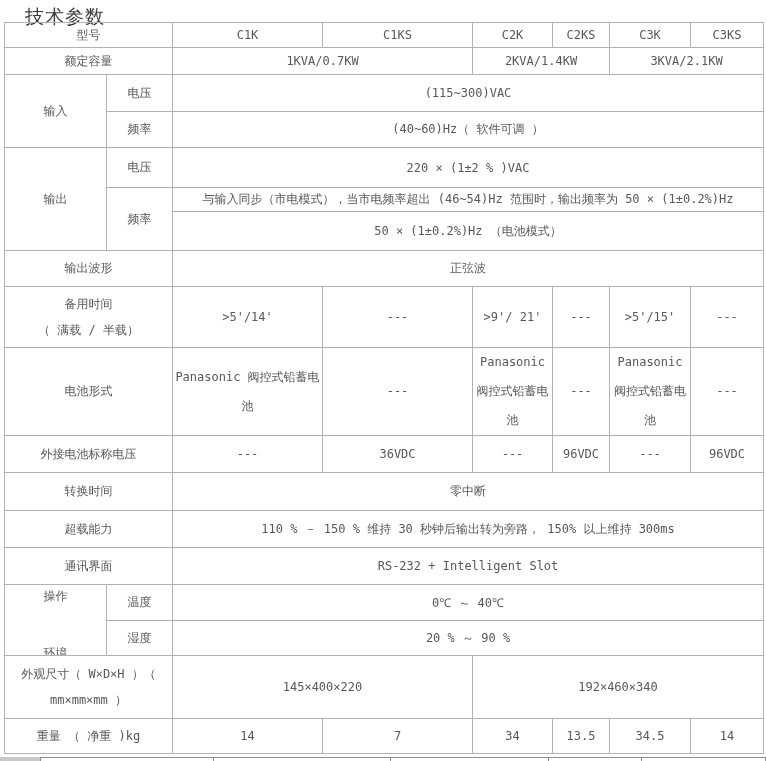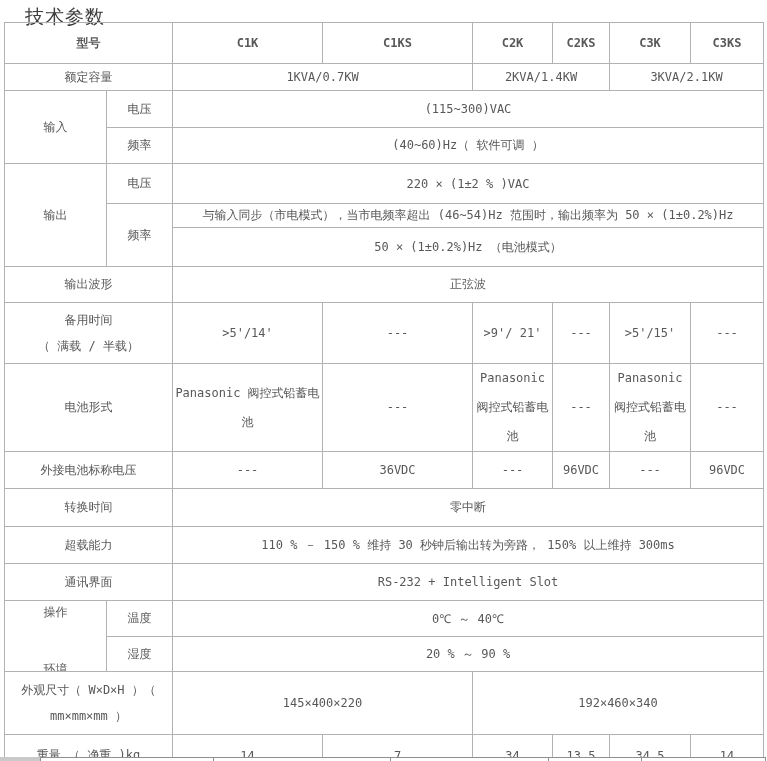--- a/index.html
+++ b/index.html
@@ -6,38 +6,38 @@
   html,body { width:767px; height:761px; background:#ffffff; overflow:hidden;
     font-family:"DejaVu Sans Mono","Liberation Mono",monospace; }
   .page { position:relative; width:767px; height:761px; background:#fff; }
   .title { position:absolute; left:25px; top:4px; font-size:19px; color:#3c3c3c;
     letter-spacing:1px; font-family:"DejaVu Sans Mono","Liberation Mono",monospace; }
   table.spec { position:absolute; left:4px; top:22px; width:759px;
     border-collapse:collapse; table-layout:fixed; }
   table.spec td { border:1px solid #b2b2b2; text-align:center; vertical-align:middle;
     font-size:12px; color:#585858; padding:0 2px; overflow:hidden;
     font-family:"DejaVu Sans Mono","Liberation Mono",monospace; }
-  tr.r-model    { height:41px;font-weight:bold; }
+  tr.r-model    { height:25px; }
   tr.r-capacity { height:27px; }
   tr.r-in-volt  { height:37px; }
   tr.r-in-freq  { height:36px; }
   tr.r-out-volt { height:40px; }
   tr.r-out-freq1{ height:24px; }
   tr.r-out-freq2{ height:39px; }
   tr.r-waveform { height:36px; }
   tr.r-backup   { height:61px; }
   tr.r-battery  { height:88px; }
   tr.r-extbatt  { height:37px; }
   tr.r-transfer { height:38px; }
   tr.r-overload { height:37px; }
   tr.r-comm     { height:37px; }
   tr.r-temp     { height:36px; }
   tr.r-humidity { height:35px;padding-left:43px; }
   tr.r-dims     { height:63px;padding-left:22px; }
-  tr.r-weight   { height:42px; }
+  tr.r-weight   { height:35px; }
   .two-line { line-height:26px; }
   td.battery-cell { line-height:29px; padding:4px 4px; }
   .env-label { display:flex; flex-direction:column; justify-content:space-around;
     height:64px; align-items:center;gap:40px; }
   
   .partial-row { position:absolute; left:0; top:756px; width:767px; height:5px; overflow:hidden; }
   .partial-row .pr-gray { position:absolute; left:0; top:1px; width:40px; height:10px; background:#c9c9c9; }
   .partial-row .pr-cell { position:absolute; top:1px; height:12px; border:1px solid #8f8f8f; background:#fff; }
   .pr-c1 { left:40px;  width:174px; }
   .pr-c2 { left:213px; width:178px; }

